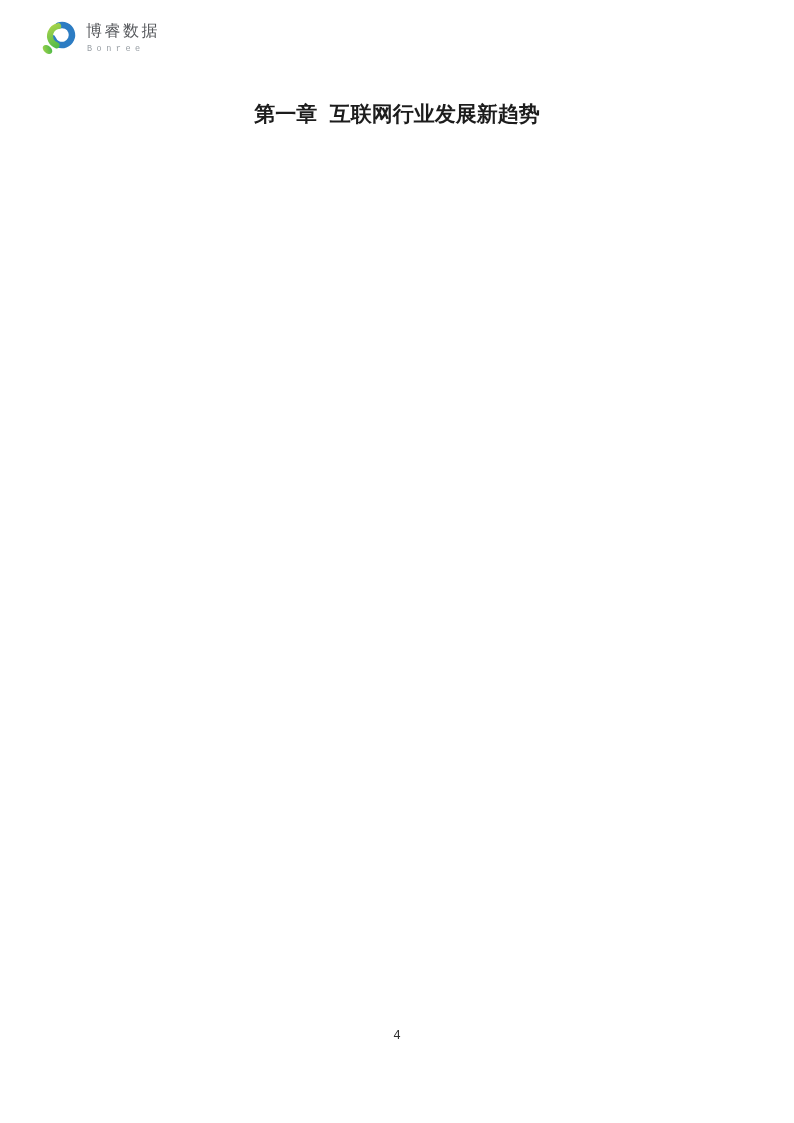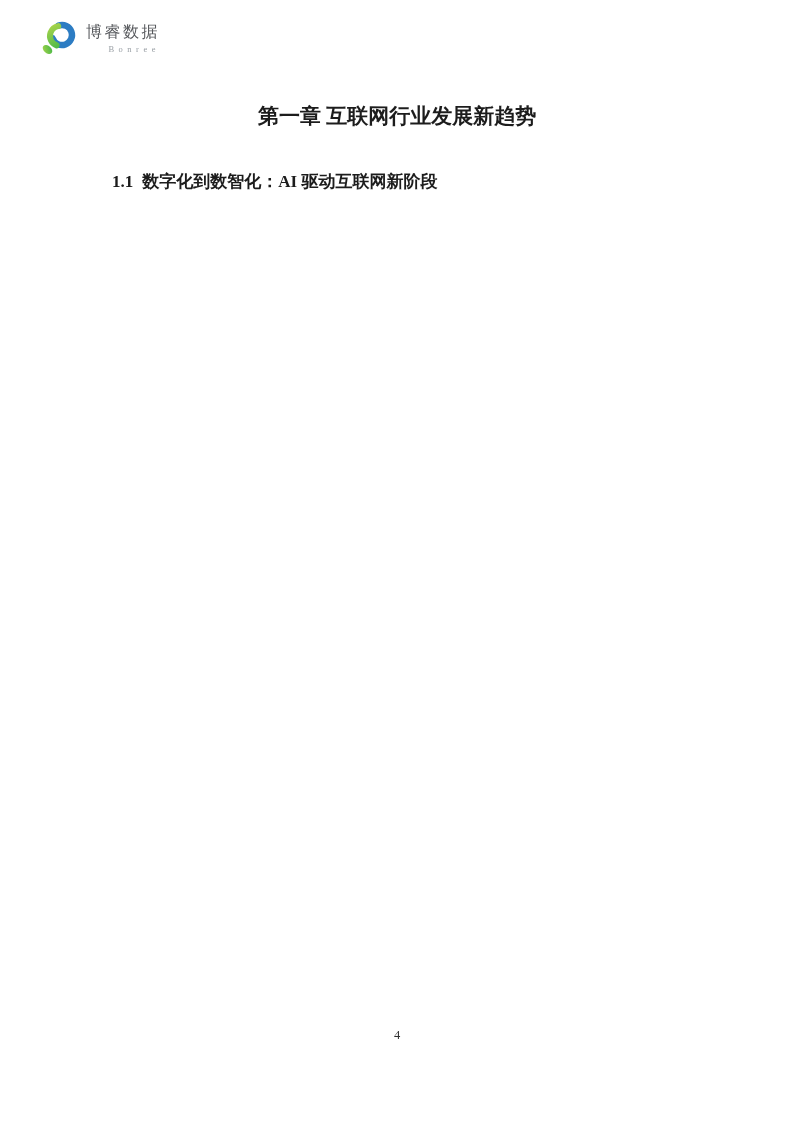--- a/index.html
+++ b/index.html
@@ -2,21 +2,21 @@
 <html><head>
 <meta charset="utf-8">
 <style>
   html, body { margin: 0; padding: 0; background: #ffffff; }
   .page {
     position: relative;
     width: 794px;
     height: 1123px;
     margin: 0 auto;
     background: #ffffff;
-    font-family: Liberation Serif, serif;
+    font-family: Liberation Mono, monospace;
     overflow: hidden;
   }
   
   .logo {
     position: absolute;
     top: 18px;
     left: 40px;
     display: flex;
     align-items: center;
     gap: 8px;
@@ -27,21 +27,20 @@
     color: #56585c;
     letter-spacing: 2.5px;
     line-height: 18px;
   }
   .logo-en {
     font-size: 8.5px;
     color: #9aa0a6;
     letter-spacing: 4.5px;
     margin-top: 3px;
     padding-left: 1px;
-    text-align: right;
   }
   
   .content { padding: 0 85px; }
   .chapter-title {
     margin: 0;
     padding-top: 101px;
     font-size: 21px;
     line-height: 30px;
     font-weight: bold;
     color: #1c1c1c;
@@ -102,23 +101,20 @@
     <div class="logo-text">
       <span class="logo-cn">博睿数据</span>
       <span class="logo-en">Bonree</span>
     </div>
   </div>
 
   <div class="content">
 
     <h1 class="chapter-title">第一章 互联网行业发展新趋势</h1>
 
-    <h2 class="section-heading s11">
-      <span class="sec-num">1.1</span><span>数字化到数智化：AI 驱动互联网新阶段</span>
-    </h2>
 
 
 
 
 
 
   </div>
 
   <div class="footer-page-number">4</div>
 

